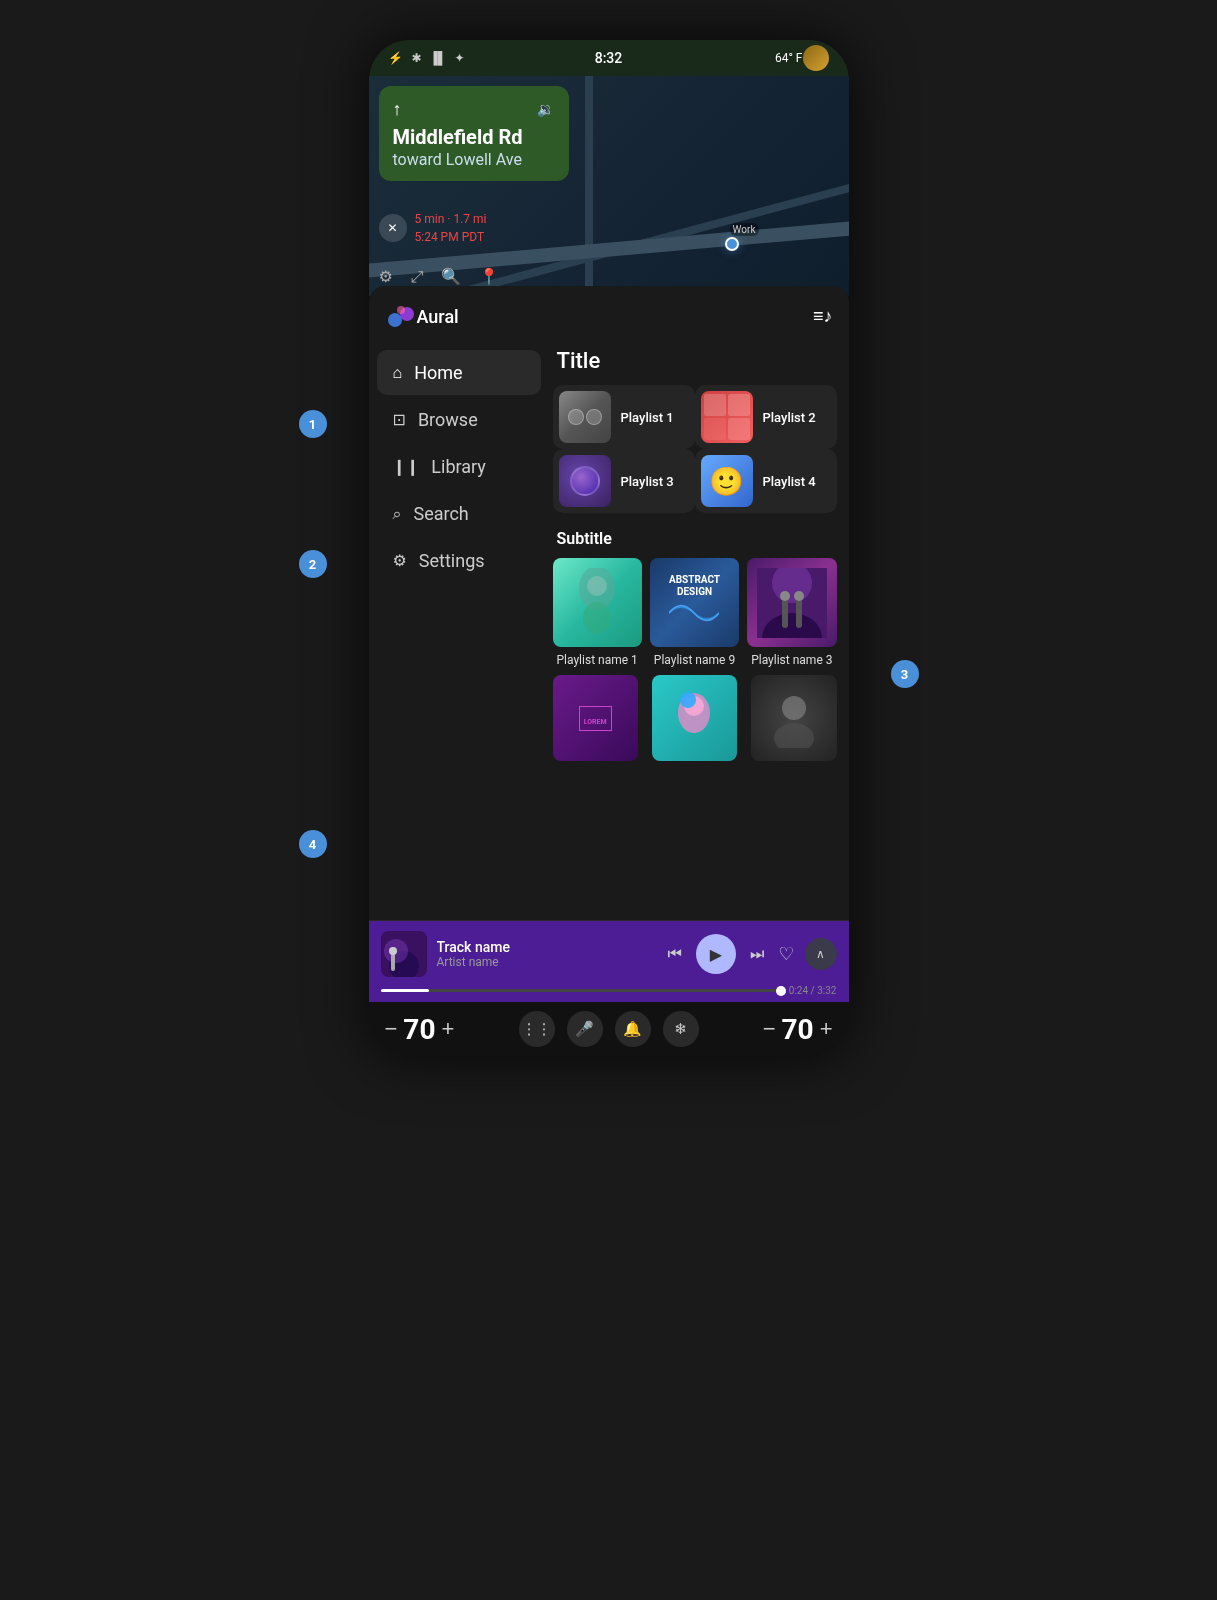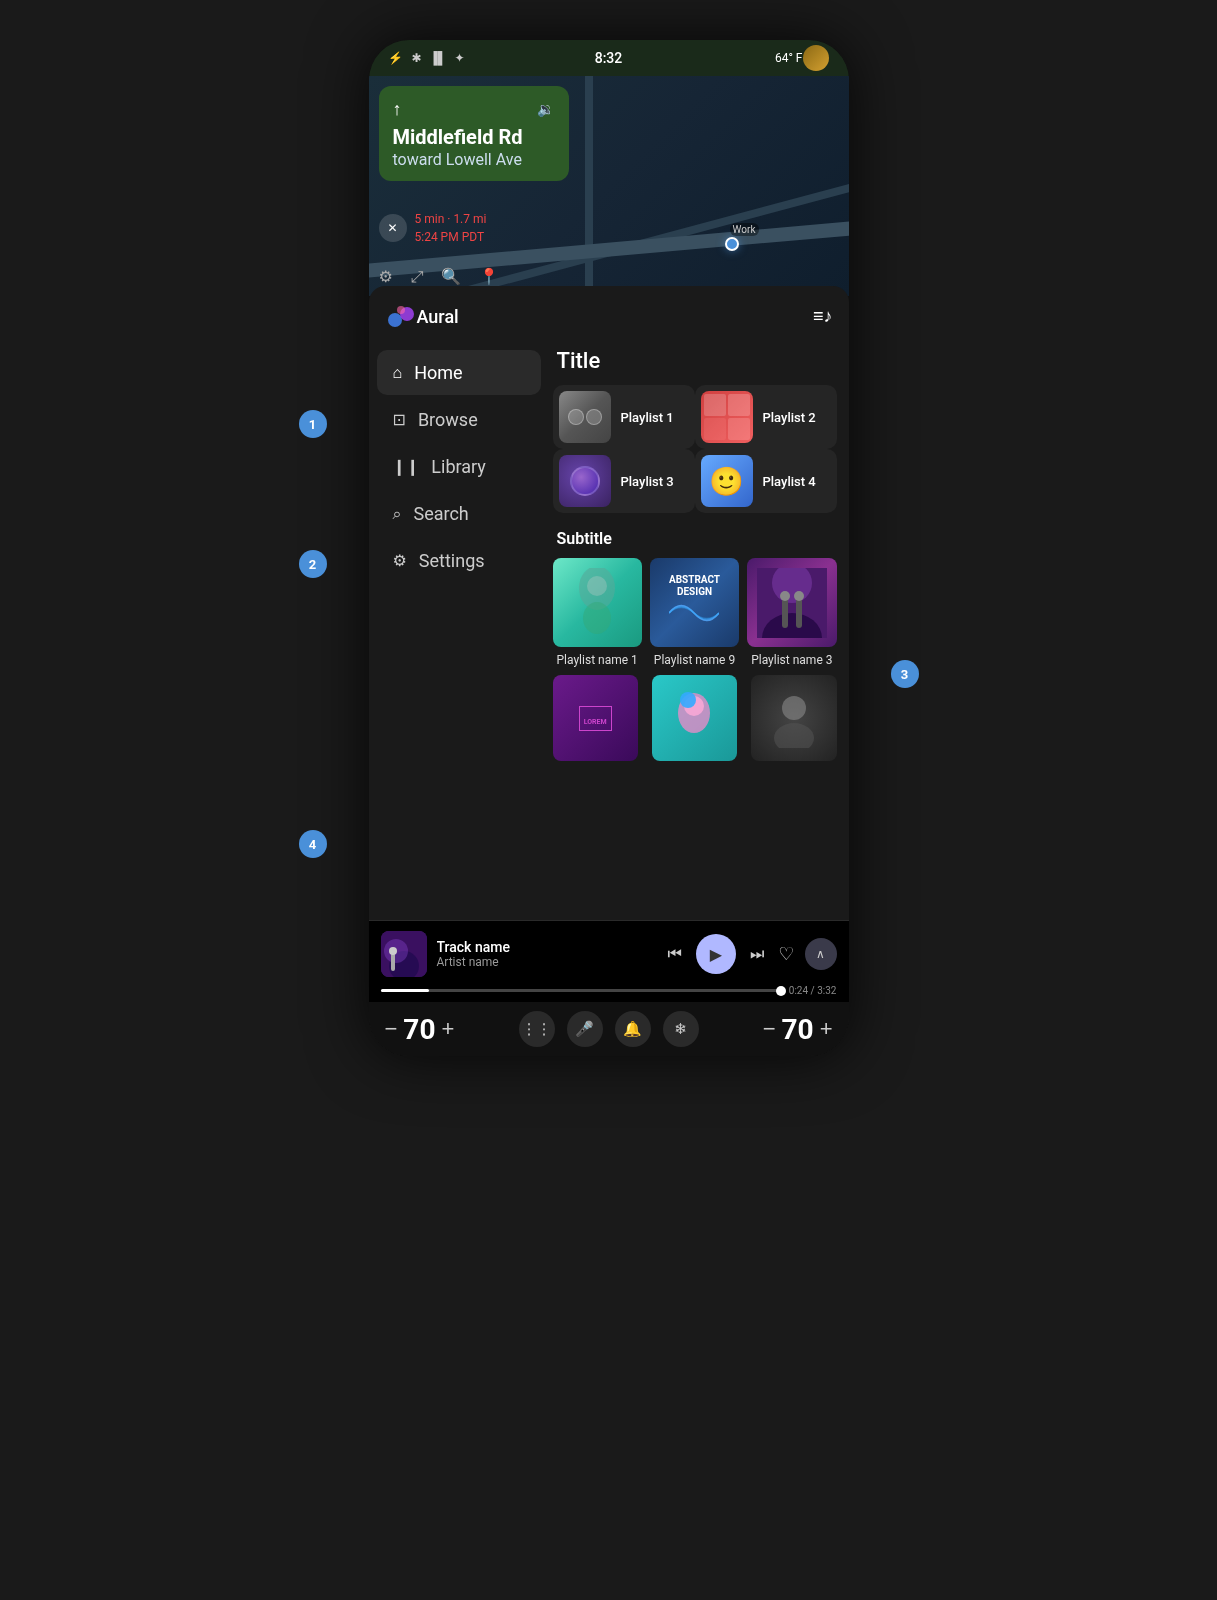--- a/index.html
+++ b/index.html
@@ -329,21 +329,21 @@
       background: linear-gradient(135deg, #2ac8c8, #1a9898);
       display: flex; align-items: center; justify-content: center;
     }
     .thumb-dark {
       background: radial-gradient(circle, #444, #222);
       display: flex; align-items: center; justify-content: center;
     }
 
     
     .mini-player {
-      background: #000000;
+      background: #4c1d95;
       border-top: 1px solid #2a2a2a;
       padding: 10px 12px 6px;
     }
     .player-row {
       display: flex;
       align-items: center;
       gap: 10px;
     }
     .player-art {
       width: 46px; height: 46px;

